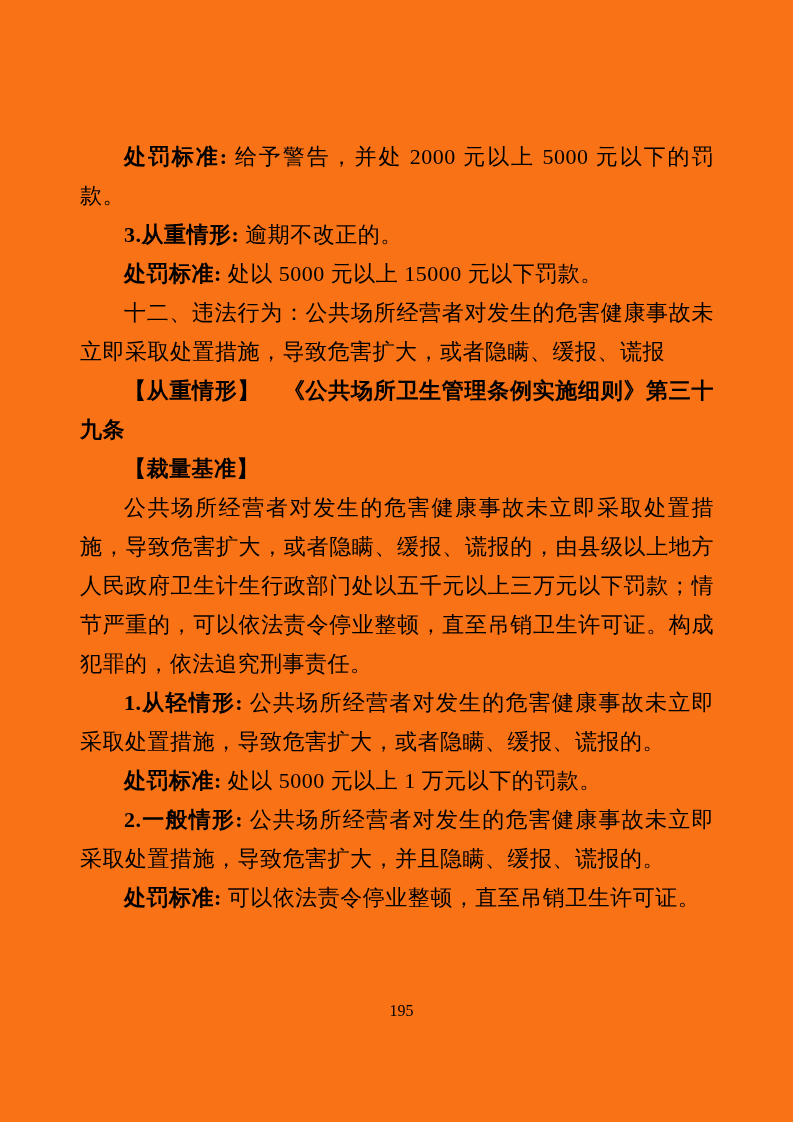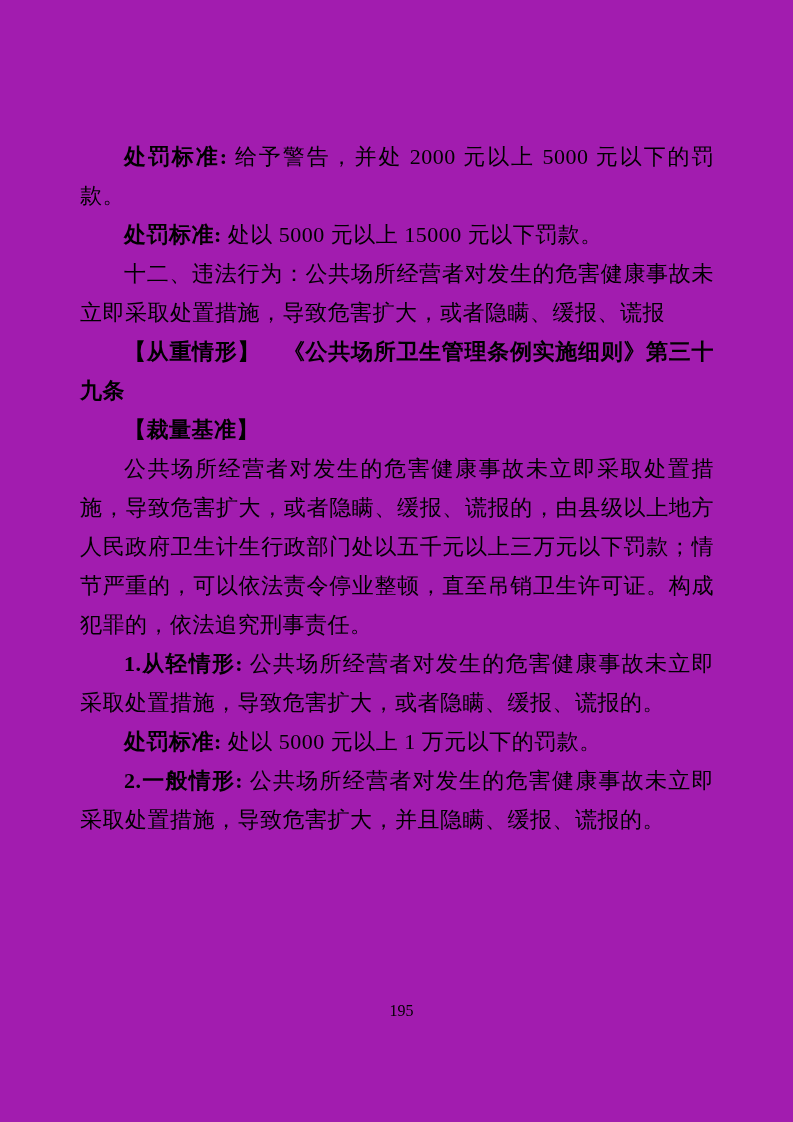--- a/index.html
+++ b/index.html
@@ -4,21 +4,21 @@
 <style>
   html, body {
     margin: 0;
     padding: 0;
     background: #ffffff;
   }
   .page {
     position: relative;
     width: 793px;
     height: 1122px;
-    background: #a21caf;
+    background: #f97316;
     color: #000000;
     overflow: hidden;
     font-family: "Liberation Serif", "DejaVu Serif", serif;
   }
   .content {
     position: absolute;
     top: 137px;
     left: 80px;
     width: 634px;
   }
@@ -51,36 +51,38 @@
   }
 </style>
 </head>
 <body>
 
 <div class="page">
   <div class="content">
 
     <p><span class="lbl">处罚标准:</span><span> 给予警告，并处 2000 元以上 5000 元以下的罚款。</span></p>
 
+    <p><span class="lbl">3.从重情形:</span><span> 逾期不改正的。</span></p>
 
     <p><span class="lbl">处罚标准:</span><span> 处以 5000 元以上 15000 元以下罚款。</span></p>
 
     <p><span>十二、违法行为：公共场所经营者对发生的危害健康事故未立即采取处置措施，导致危害扩大，或者隐瞒、缓报、谎报</span></p>
 
     <p><span class="lbl">【从重情形】</span><span class="b">　《公共场所卫生管理条例实施细则》第三十九条</span></p>
 
     <p><span class="lbl">【裁量基准】</span></p>
 
     <p><span>公共场所经营者对发生的危害健康事故未立即采取处置措施，导致危害扩大，或者隐瞒、缓报、谎报的，由县级以上地方人民政府卫生计生行政部门处以五千元以上三万元以下罚款；情节严重的，可以依法责令停业整顿，直至吊销卫生许可证。构成犯罪的，依法追究刑事责任。</span></p>
 
     <p><span class="lbl">1.从轻情形:</span><span> 公共场所经营者对发生的危害健康事故未立即采取处置措施，导致危害扩大，或者隐瞒、缓报、谎报的。</span></p>
 
     <p><span class="lbl">处罚标准:</span><span> 处以 5000 元以上 1 万元以下的罚款。</span></p>
 
     <p><span class="lbl">2.一般情形:</span><span> 公共场所经营者对发生的危害健康事故未立即采取处置措施，导致危害扩大，并且隐瞒、缓报、谎报的。</span></p>
 
 
 
+    <p><span class="lbl">处罚标准:</span><span> 可以依法责令停业整顿，直至吊销卫生许可证。</span></p>
 
   </div>
 
   <div class="page-number">195</div>
 </div>
 
 </body></html>

